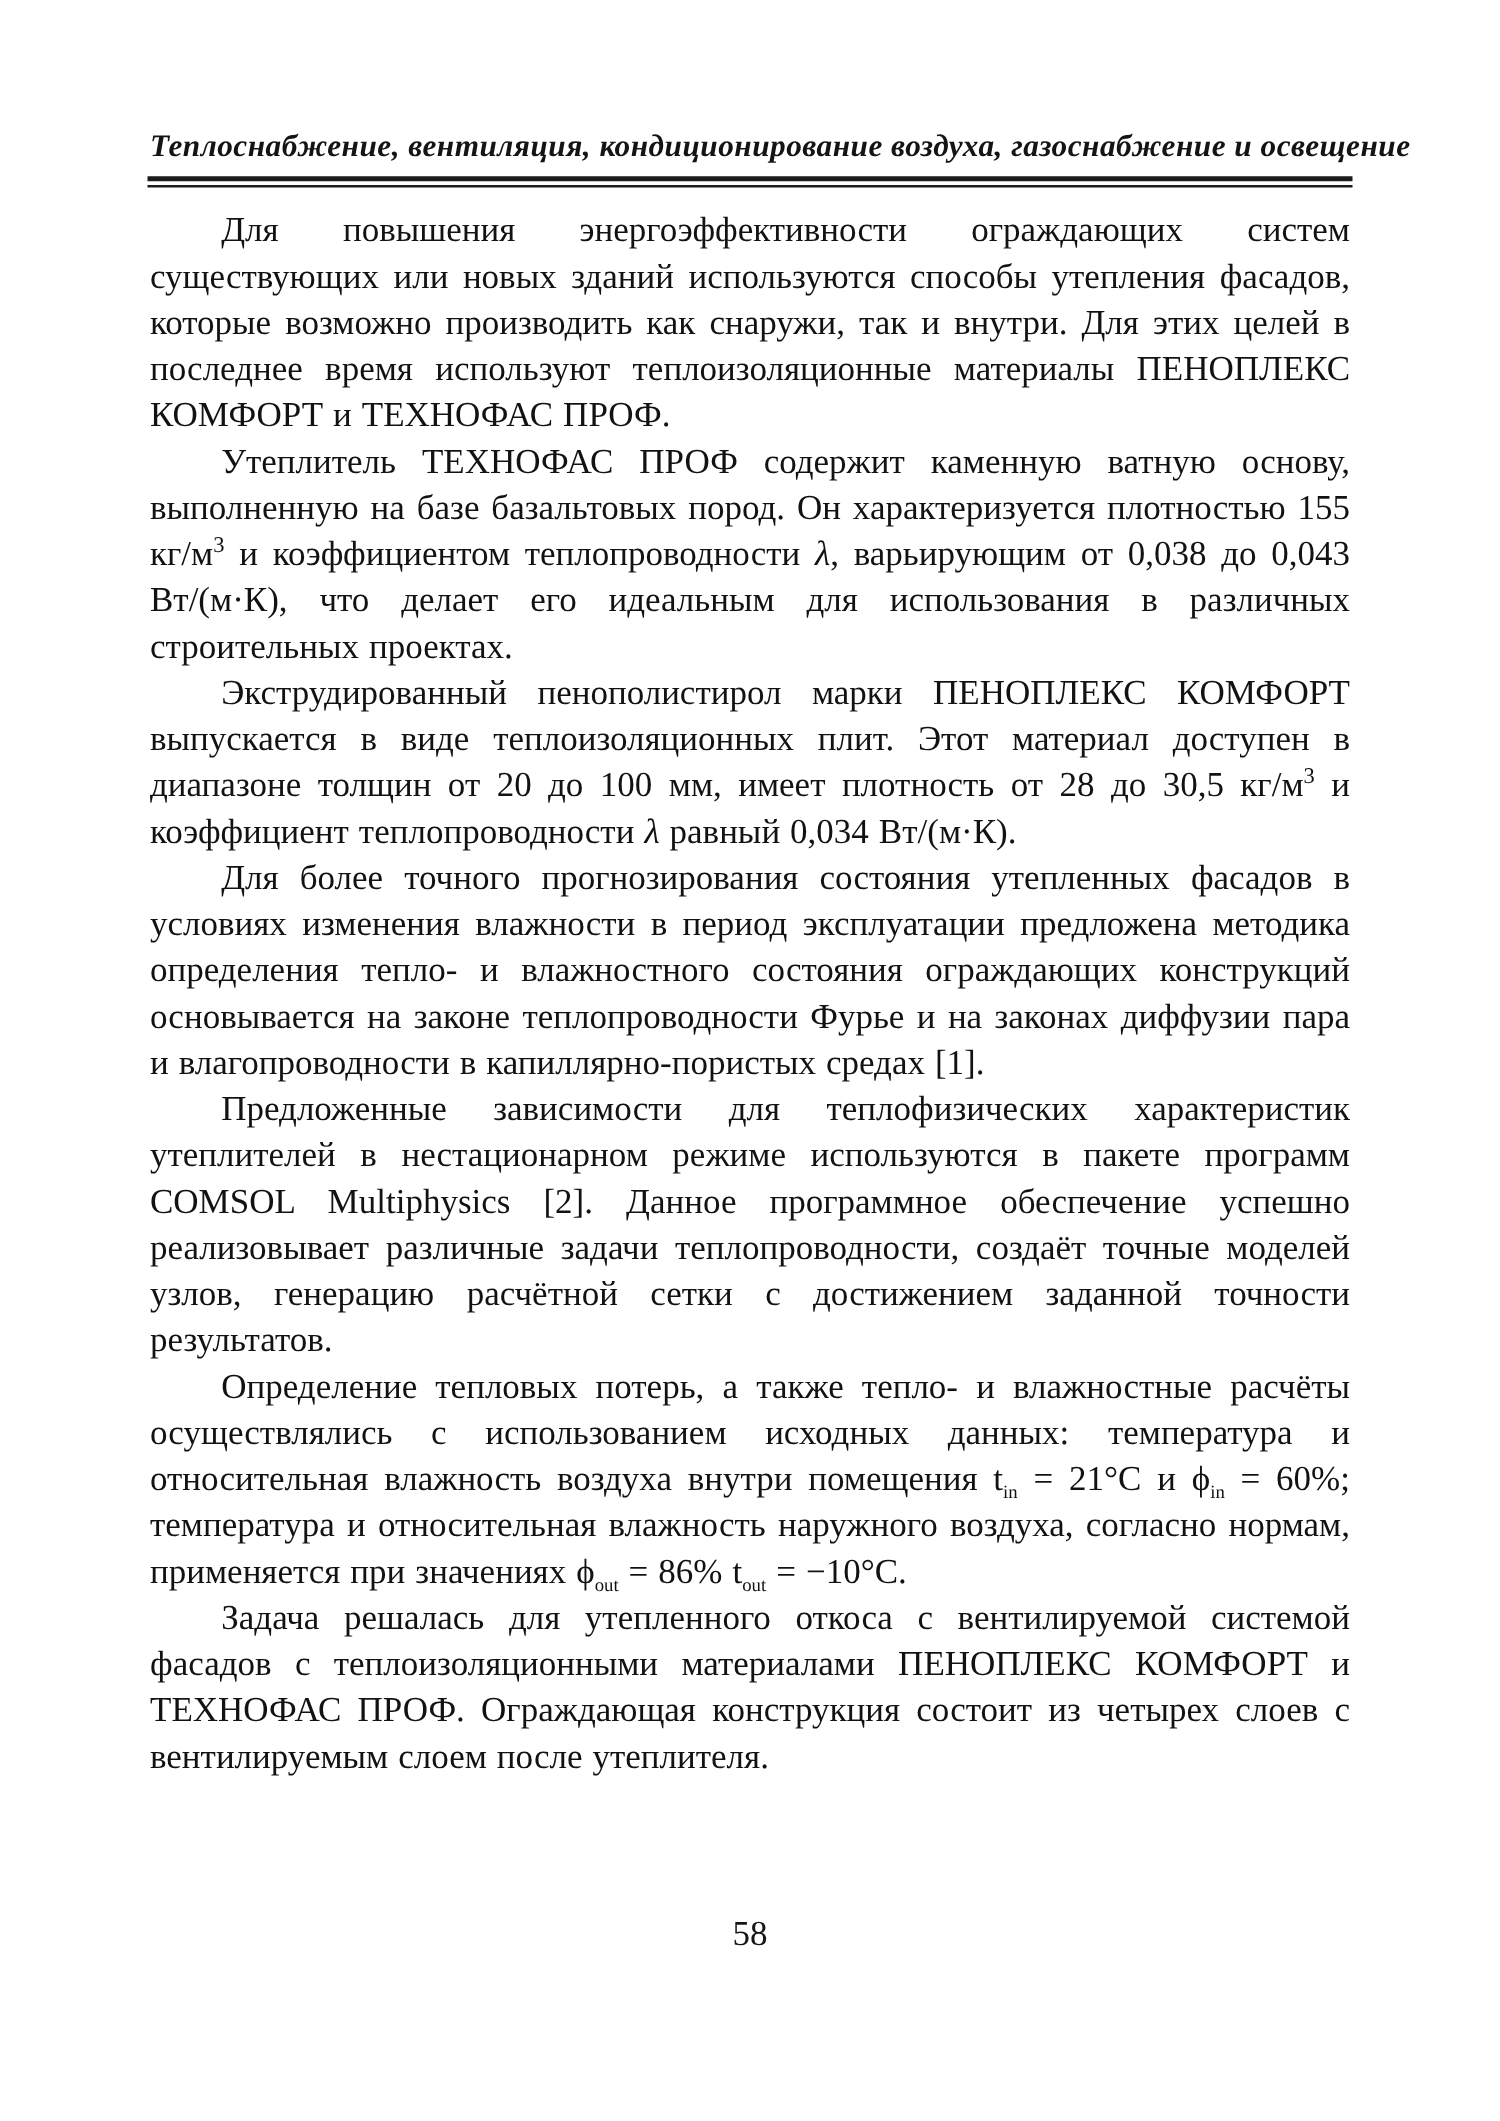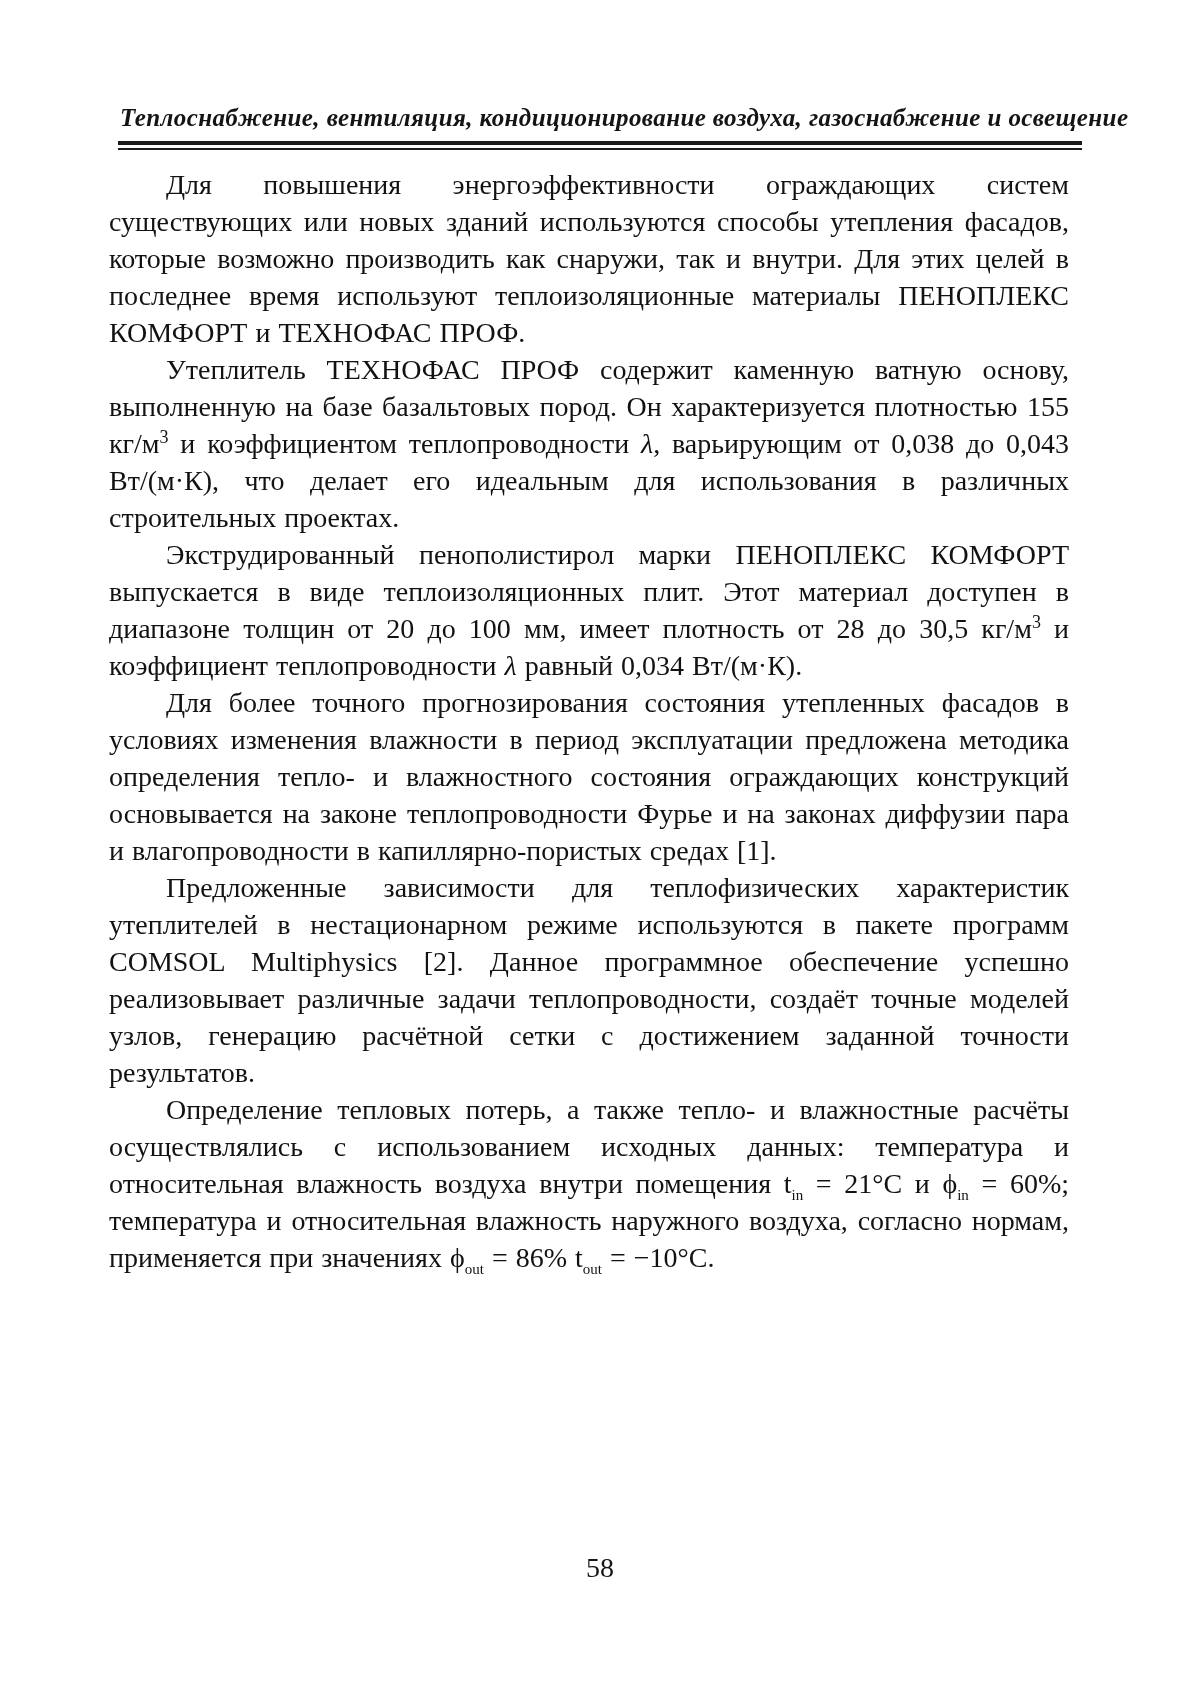--- a/index.html
+++ b/index.html
@@ -34,21 +34,21 @@
     top: 141px;
     left: 118px;
     width: 964px;
     height: 3px;
     border-top: 4px solid #1c1c1c;
     border-bottom: 2px solid #1c1c1c;
   }
   .content {
     position: absolute;
     top: 166px;
-    left: 109px;
+    left: 120px;
     width: 960px;
     text-align: justify;
   }
   .content p {
     margin: 0;
     text-indent: 57px;
     font-size: 28px;
     line-height: 37px;
     word-spacing: 1px;
     color: #121212;
@@ -62,36 +62,36 @@
     line-height: 0;
   }
   .page-number {
     position: absolute;
     top: 1532px;
     left: 0;
     width: 1200px;
     text-align: center;
     font-size: 28px;
     color: #161616;
-    margin-top: 20px;
   }
 </style>
 </head>
 <body>
 
 <div class="page">
 
   <div class="running-head">Теплоснабжение, вентиляция, кондиционирование воздуха, газоснабжение и освещение</div>
 
   <div class="header-rule"></div>
 
   <div class="content">
     <p>Для повышения энергоэффективности ограждающих систем существующих или новых зданий используются способы утепления фасадов, которые возможно производить как снаружи, так и внутри. Для этих целей в последнее время используют теплоизоляционные материалы ПЕНОПЛЕКС КОМФОРТ и ТЕХНОФАС ПРОФ.</p>
     <p>Утеплитель ТЕХНОФАС ПРОФ содержит каменную ватную основу, выполненную на базе базальтовых пород. Он характеризуется плотностью 155 кг/м<sup>3</sup> и коэффициентом теплопроводности <i>λ</i>, варьирующим от 0,038 до 0,043 Вт/(м·К), что делает его идеальным для использования в различных строительных проектах.</p>
     <p>Экструдированный пенополистирол марки ПЕНОПЛЕКС КОМФОРТ выпускается в виде теплоизоляционных плит. Этот материал доступен в диапазоне толщин от 20 до 100 мм, имеет плотность от 28 до 30,5 кг/м<sup>3</sup> и коэффициент теплопроводности <i>λ</i> равный 0,034 Вт/(м·К).</p>
     <p>Для более точного прогнозирования состояния утепленных фасадов в условиях изменения влажности в период эксплуатации предложена методика определения тепло- и влажностного состояния ограждающих конструкций основывается на законе теплопроводности Фурье и на законах диффузии пара и влагопроводности в капиллярно-пористых средах [1].</p>
     <p>Предложенные зависимости для теплофизических характеристик утеплителей в нестационарном режиме используются в пакете программ COMSOL Multiphysics [2]. Данное программное обеспечение успешно реализовывает различные задачи теплопроводности, создаёт точные моделей узлов, генерацию расчётной сетки с  достижением заданной точности результатов.</p>
     <p>Определение тепловых потерь, а также тепло- и  влажностные расчёты осуществлялись с использованием исходных данных: температура и относительная влажность воздуха внутри помещения t<sub>in</sub> = 21°С и ϕ<sub>in</sub> = 60%; температура и относительная влажность наружного воздуха, согласно нормам, применяется при значениях ϕ<sub>out</sub> = 86% t<sub>out</sub> = −10°С.</p>
+    <p>Задача решалась для утепленного откоса с вентилируемой системой фасадов с теплоизоляционными материалами ПЕНОПЛЕКС КОМФОРТ и ТЕХНОФАС ПРОФ. Ограждающая конструкция состоит из четырех слоев с вентилируемым слоем после утеплителя.</p>
   </div>
 
   <div class="page-number">58</div>
 
 </div>
 
 </body></html>

